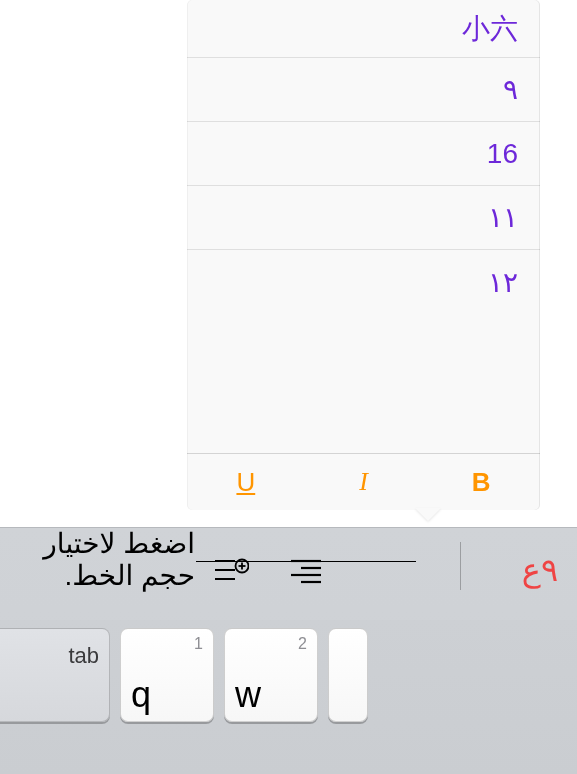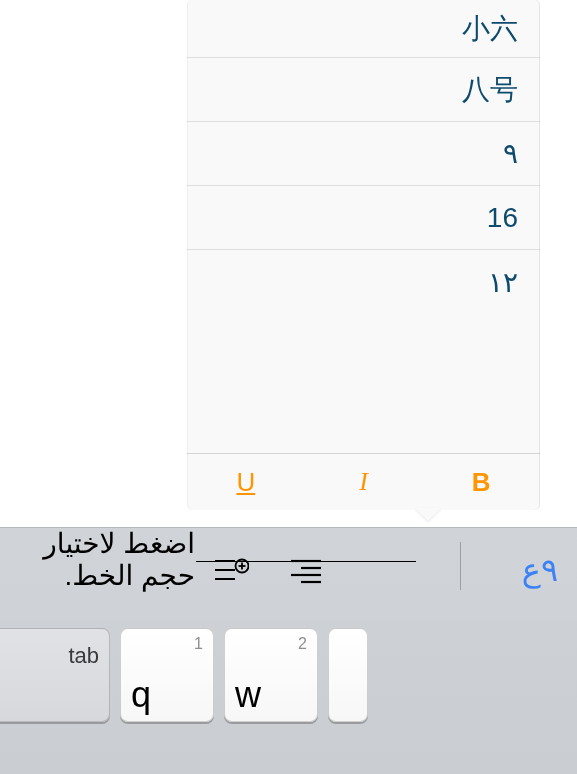--- a/index.html
+++ b/index.html
@@ -30,21 +30,21 @@
       height: 453px;
       overflow: hidden;
     }
     .size-item {
       height: 64px;
       display: flex;
       align-items: center;
       justify-content: flex-end;
       padding: 16px 22px;
       font-size: 28px;
-      color: #0c4a6e;
+      color: #6d28d9;
       border-bottom: 1px solid rgba(0,0,0,0.1);
       cursor: pointer;
     }
     .size-item:first-child {
       height: 58px;
     }
     .size-item:last-child {
       border-bottom: none;
       font-family: Liberation Serif, serif;
     }
@@ -109,21 +109,21 @@
     .tool-icon {
       width: 40px;
       height: 40px;
       display: flex;
       align-items: center;
       justify-content: center;
       cursor: pointer;
     }
     .font-btn {
       font-size: 32px;
-      color: #3b82f6;
+      color: #ef4444;
       padding: 0 4px 0 0;
       margin-left: 160px;
     }
     .toolbar-sep {
       position: absolute;
       top: 542px;
       left: 460px;
       width: 1px;
       height: 48px;
       background: rgba(0,0,0,0.25);
@@ -252,27 +252,27 @@
     <div class="key partial-right"></div>
   </div>
 </div>
 
 <div class="popover">
   <div class="size-list">
     <div class="size-item">
         <span>小六</span>
       </div>
     <div class="size-item">
-        <span>八号</span>
-      </div>
-    <div class="size-item">
         <span>٩</span>
       </div>
     <div class="size-item">
         <span>16</span>
+      </div>
+    <div class="size-item">
+        <span>١١</span>
       </div>
     <div class="size-item">
         <span>١٢</span>
       </div>
   </div>
   <div class="style-row">
     <div class="style-btn underline">
         <span>U</span>
       </div>
     <div class="style-btn italic">

